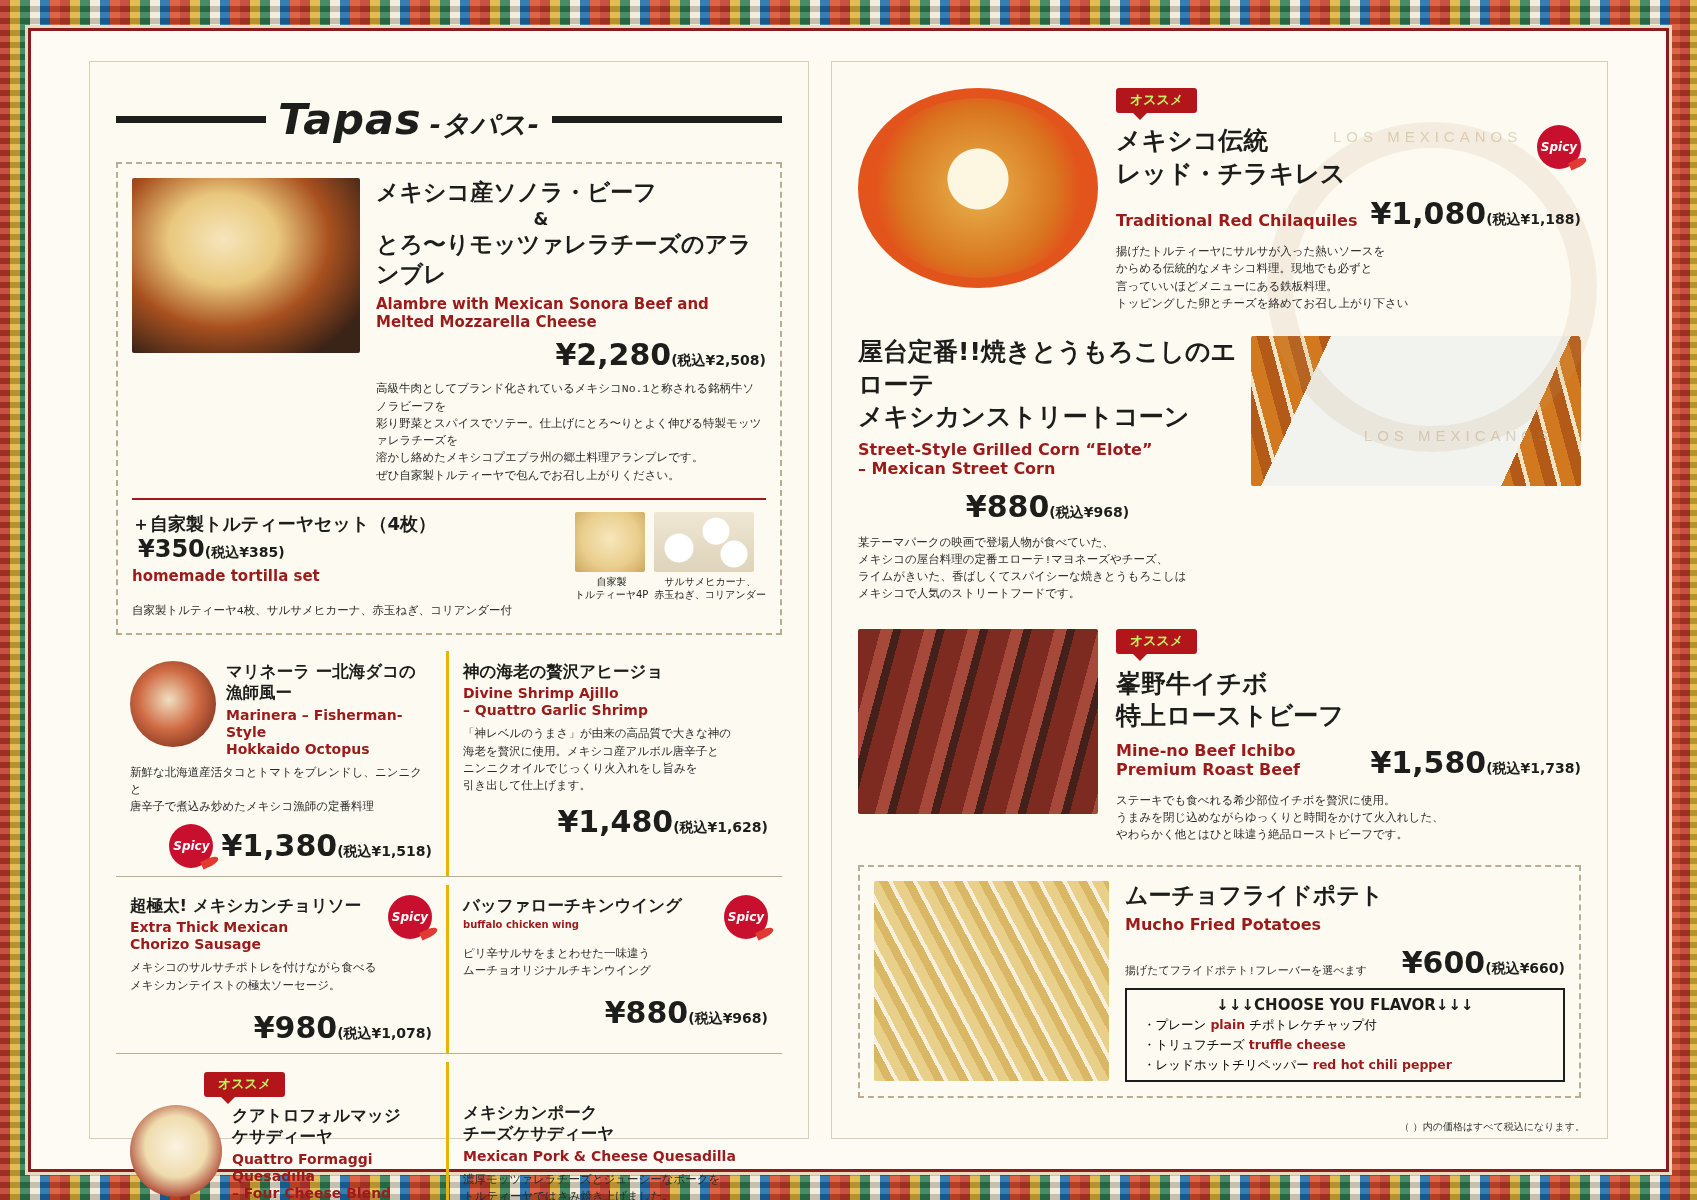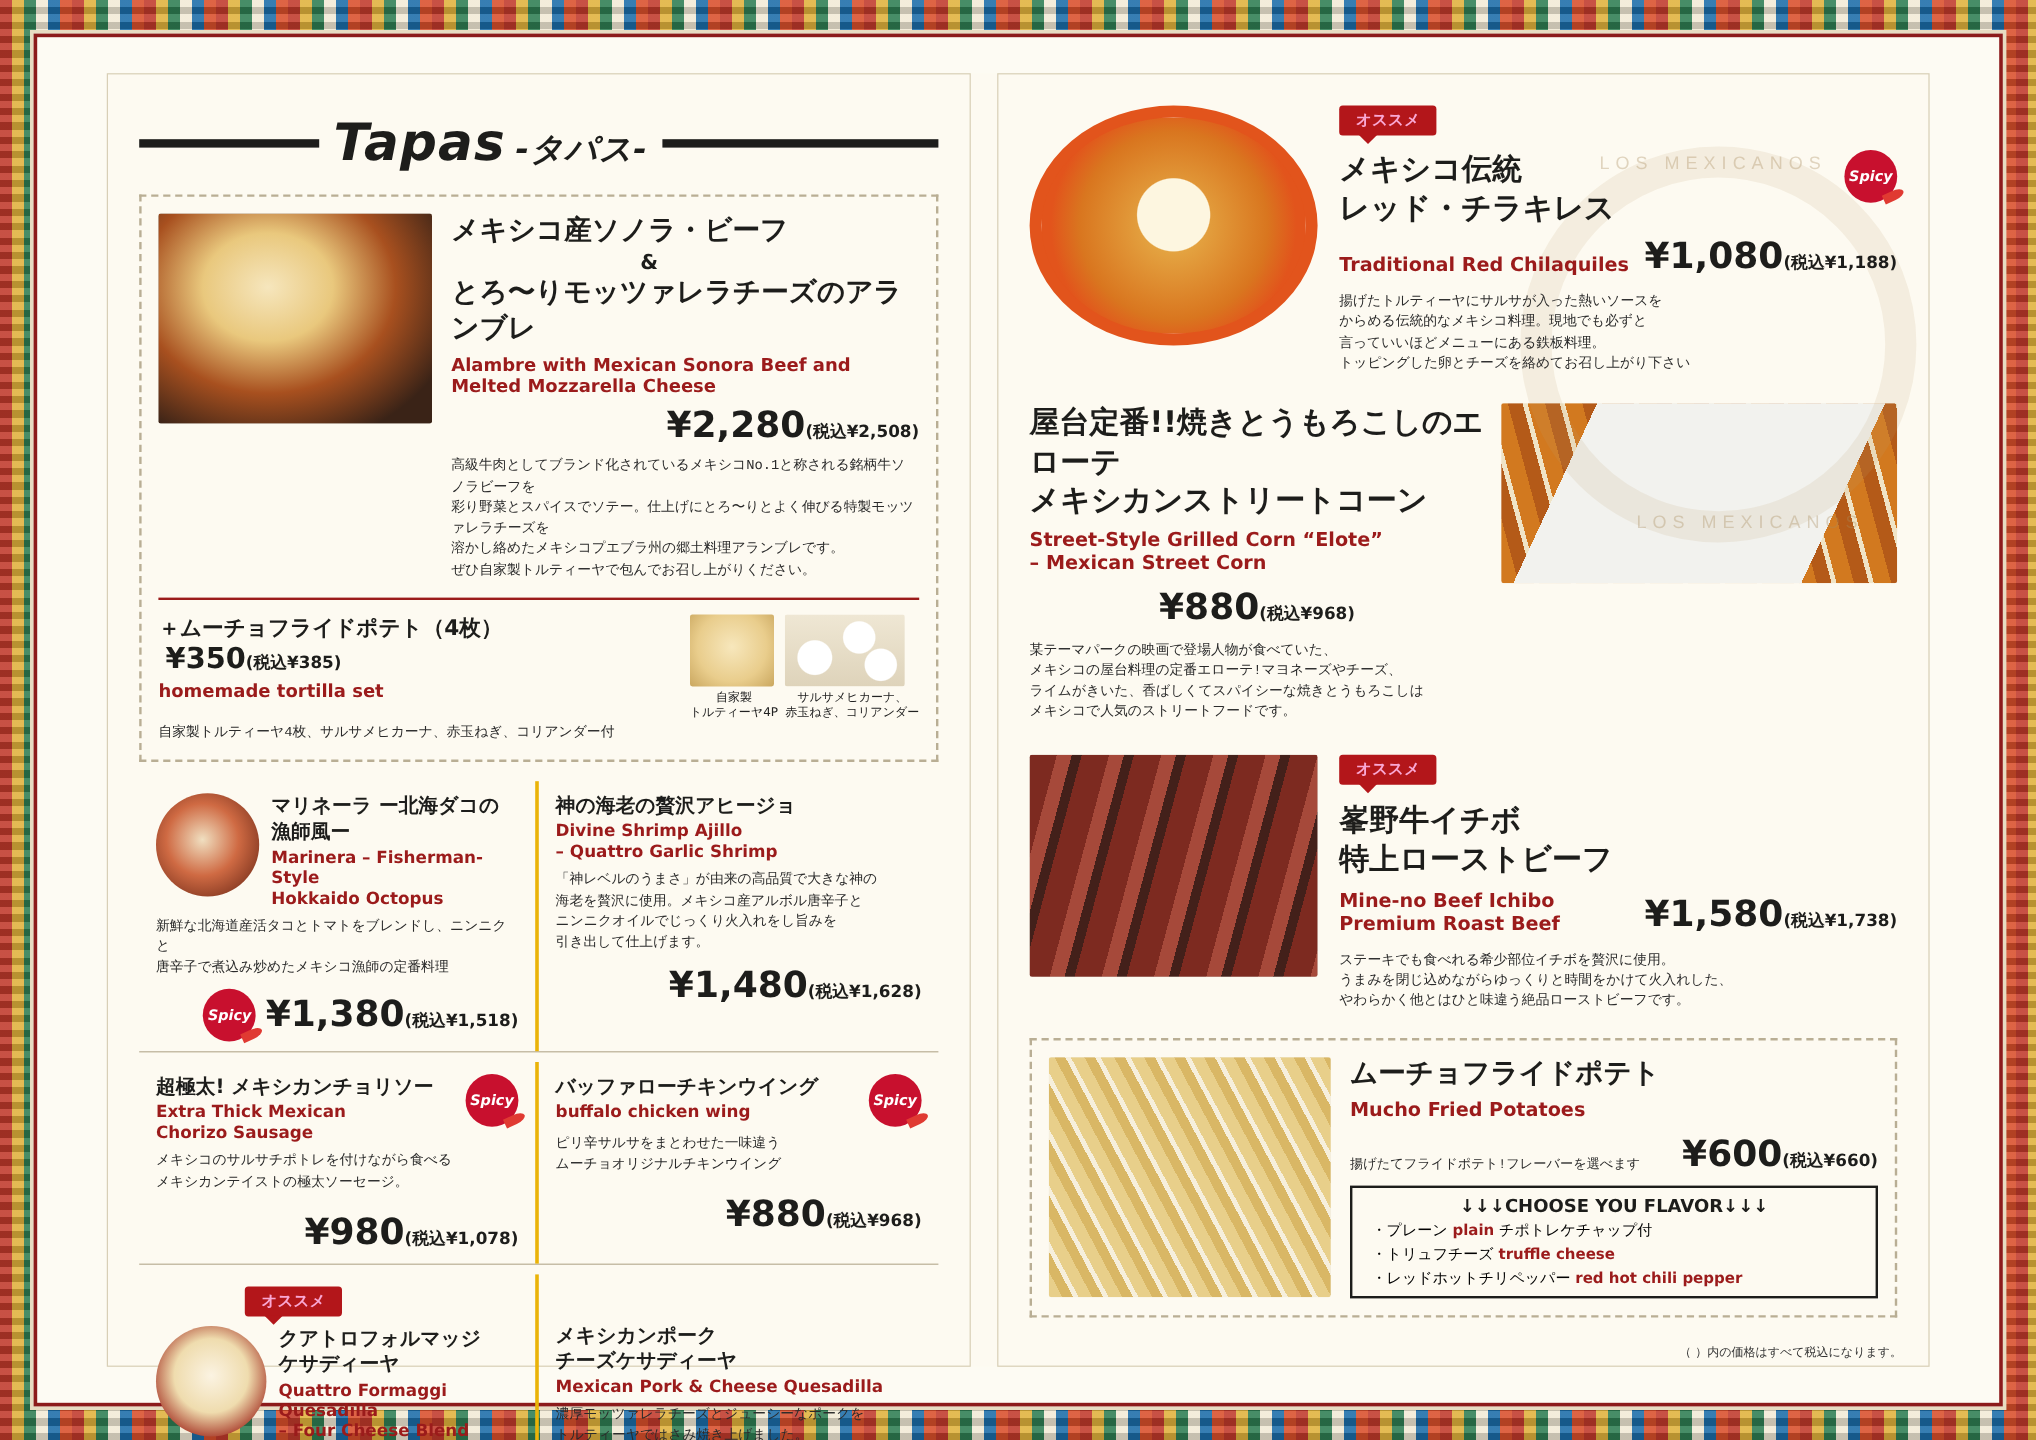--- a/index.html
+++ b/index.html
@@ -107,21 +107,21 @@
   .price .tax { font-size:14px; font-weight:bold; }
   .row-right { text-align:right; }
 
   
   .photo { background:#cfc3ae; background-size:cover; background-position:center; border-radius:2px; }
   .photo.round { border-radius:50%; }
 
   
   .badge-osusume {
     display:inline-block;
-    background:#b3161a; color:#f9a8d4;
+    background:#b3161a; color:#bef264;
     font-family:"DejaVu Sans", sans-serif;
     font-weight:bold; font-size:13px;
     padding:3px 14px 4px 14px;
     border-radius:3px;
     position:relative;
   }
   .badge-osusume:after{
     content:""; position:absolute; left:16px; bottom:-7px;
     border-left:8px solid transparent; border-right:8px solid transparent;
     border-top:8px solid #b3161a;
@@ -216,21 +216,21 @@
 溶かし絡めたメキシコプエブラ州の郷土料理アランブレです。
 ぜひ自家製トルティーヤで包んでお召し上がりください。</div>
             </div>
           </div>
 
           <hr class="hr-red">
 
           <div class="tortilla-row">
             <div class="tortilla-left">
               <div>
-                <span class="jp-name" style="font-size:18px;">＋ムーチョフライドポテト（4枚）</span>
+                <span class="jp-name" style="font-size:18px;">＋自家製トルティーヤセット（4枚）</span>
                 <span class="price" style="margin-left:6px;"><span style="font-size:24px;">¥350</span><span class="tax">(税込¥385)</span></span>
               </div>
               <div class="en-name" style="font-size:15px; margin-top:4px;">homemade tortilla set</div>
               <div class="desc" style="margin-top:16px;">自家製トルティーヤ4枚、サルサメヒカーナ、赤玉ねぎ、コリアンダー付</div>
             </div>
             <div>
               <div class="tortilla-imgs">
                 <div>
                   <div class="photo" style="width:70px;height:60px;background:radial-gradient(circle at 50% 45%, #f7e7bc 0%, #e9cd8c 60%, #caa75f 100%);"></div>
                   <div class="tortilla-cap" style="white-space:pre-line;">自家製
@@ -296,21 +296,21 @@
               </div>
               <div class="desc" style="white-space:pre-line; margin-top:6px;">メキシコのサルサチポトレを付けながら食べる
 メキシカンテイストの極太ソーセージ。</div>
               <div class="price row-right" style="margin-top:16px;"><span class="yen">¥980</span><span class="tax">(税込¥1,078)</span></div>
             </div>
 
             <div class="cell">
               <div style="display:flex; align-items:flex-start; gap:8px;">
                 <div style="flex:1">
                   <div class="jp-name" style="font-size:16.5px;">バッファローチキンウイング</div>
-                  <div class="en-name" style="font-size:14px; margin-top:3px;">buffalo chicken wing</div>
+                  <div class="en-name" style="font-size:10px; margin-top:3px;">buffalo chicken wing</div>
                 </div>
                 <div class="spicy">Spicy</div>
               </div>
               <div class="desc" style="white-space:pre-line; margin-top:6px;">ピリ辛サルサをまとわせた一味違う
 ムーチョオリジナルチキンウイング</div>
               <div class="price row-right" style="margin-top:16px;"><span class="yen">¥880</span><span class="tax">(税込¥968)</span></div>
             </div>
           </div>
 
           <hr class="hline">

